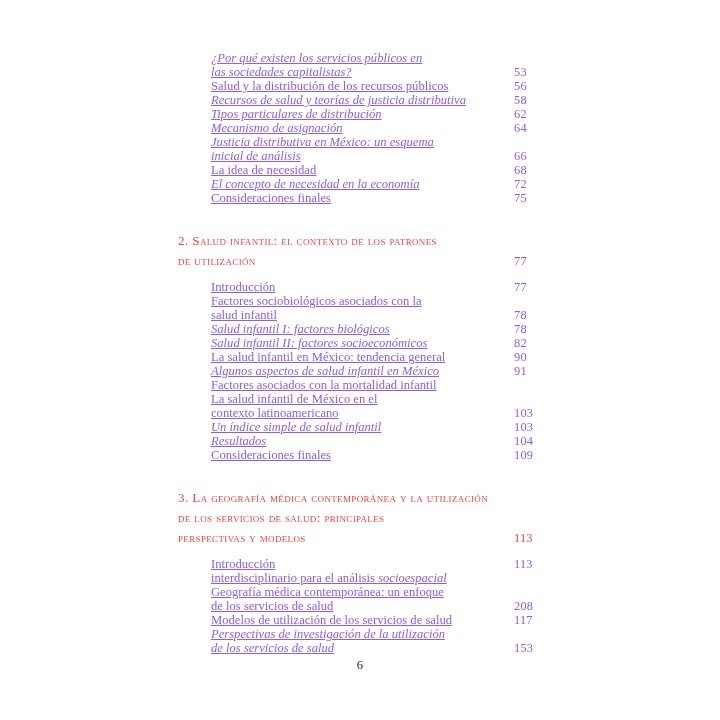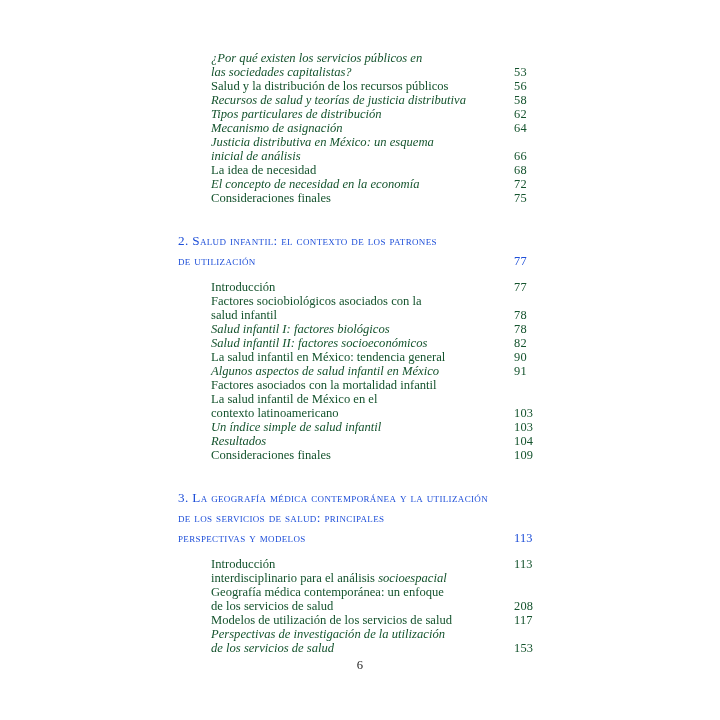--- a/index.html
+++ b/index.html
@@ -35,35 +35,36 @@
   
   .chapter {
     margin-top: 26px;
   }
   .chapter-line {
     position: relative;
     font-variant: small-caps;
     font-size: 13.2px;
     line-height: 20px;
     letter-spacing: 0.35px;
-    color: #1d4ed8;
+    color: #ef4444;
     white-space: nowrap;
   }
 
   
   .entries {
     margin-left: 33px;
     margin-top: 9px;
   }
   .entry-line {
     position: relative;
     font-size: 12.6px;
     line-height: 14px;
     white-space: nowrap;
-    color: #14532d;
+    color: #8b5cf6;
+    text-decoration: underline;
   }
   .entry-line.ital {
     font-style: italic;
   }
   .entry-line .it {
     font-style: italic;
   }
 
   
   .pg {

